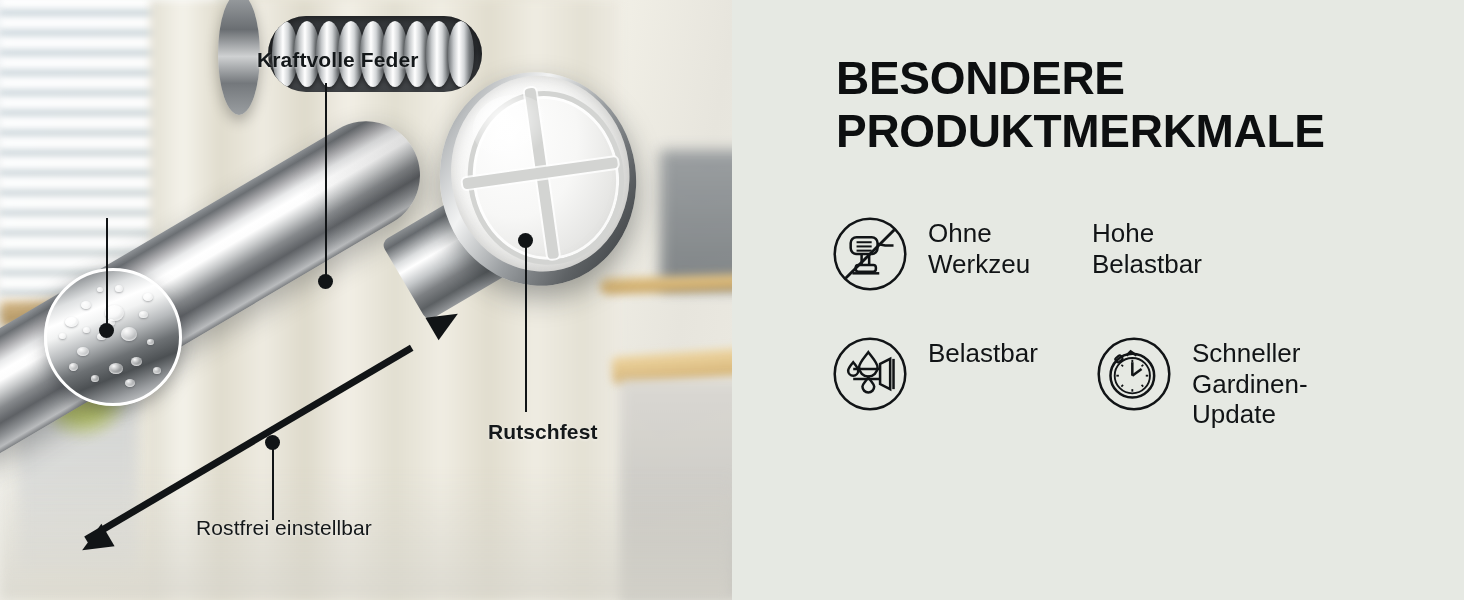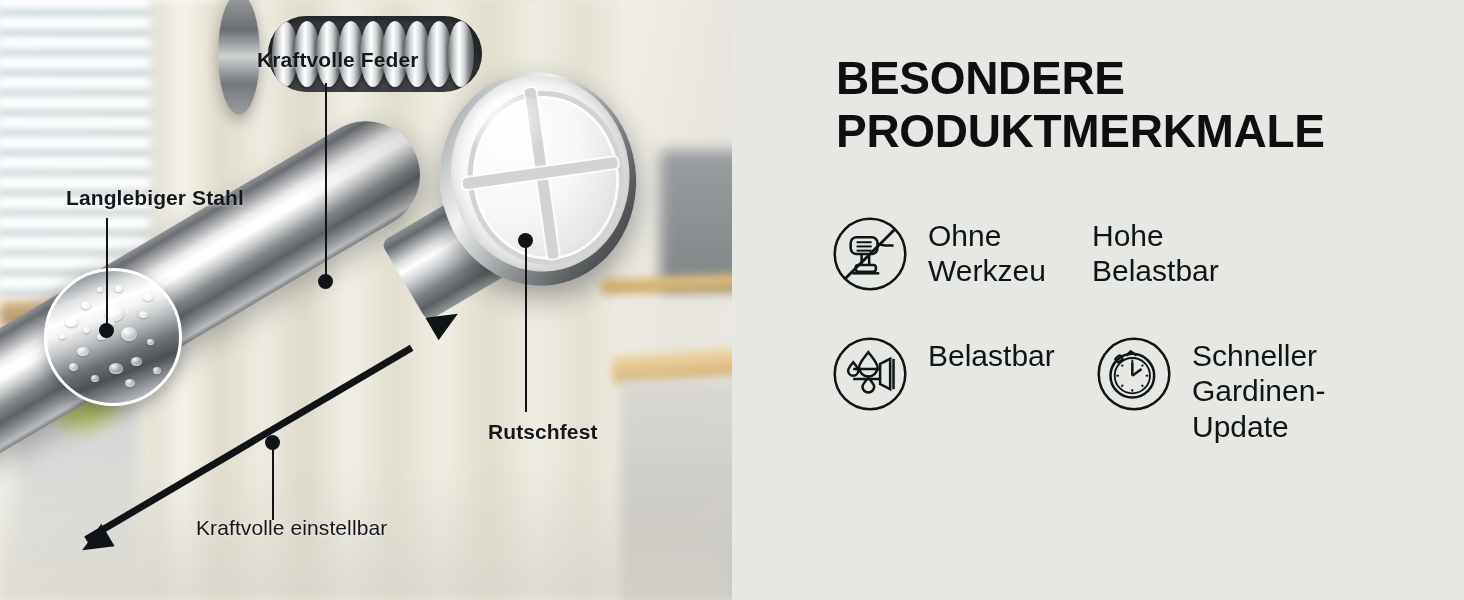--- a/index.html
+++ b/index.html
@@ -226,21 +226,21 @@
     font-size:46px;font-weight:700;line-height:1.16;color:#0d0f10;
     letter-spacing:-.3px;
   }
   .features{
     position:absolute;left:96px;top:212px;width:600px;
     display:grid;grid-template-columns:264px 264px;column-gap:0px;row-gap:12px;
   }
   .feature{display:flex;align-items:flex-start;gap:16px;min-height:108px;}
   .f-icon{width:84px;height:84px;flex:0 0 84px;}
   .f-label{
-    font-size:30px;line-height:1.18;color:#111416;font-weight:400;
+    font-size:26px;line-height:1.18;color:#111416;font-weight:400;
     padding-top:6px;white-space:pre-line;
   }
 </style>
 </head>
 <body>
 
 <div class="page">
 
   <div class="photo">
     <div class="bg-wall"></div>
@@ -314,29 +314,28 @@
     <div class="arrow-line"></div>
     <div class="arrow-head ah-left"></div>
     <div class="arrow-head ah-right"></div>
 
     <div class="lead" style="left:325px;top:83px;width:2px;height:198px;"></div>
     <div class="dot" style="left:318px;top:274px;"></div>
     <div class="label" style="left:257px;top:48px;">Kraftvolle Feder</div>
 
     <div class="lead" style="left:106px;top:218px;width:2px;height:112px;"></div>
     <div class="dot" style="left:99px;top:323px;"></div>
-    <div class="label" style="left:66px;top:186px;">Langlebiger Stahl</div>
 
     <div class="lead" style="left:525px;top:240px;width:2px;height:172px;"></div>
     <div class="dot" style="left:518px;top:233px;"></div>
     <div class="label" style="left:488px;top:420px;">Rutschfest</div>
 
     <div class="lead" style="left:272px;top:444px;width:2px;height:76px;"></div>
     <div class="dot" style="left:265px;top:435px;"></div>
-    <div class="label rg" style="left:196px;top:516px;font-weight:400;">Kraftvolle einstellbar</div>
+    <div class="label rg" style="left:196px;top:516px;font-weight:400;">Rostfrei einstellbar</div>
   </div>
 
   <div class="panel">
 
     <div class="panel-title">
       <div>BESONDERE</div>
       <div>PRODUKTMERKMALE</div>
     </div>
 
     <div class="features">

